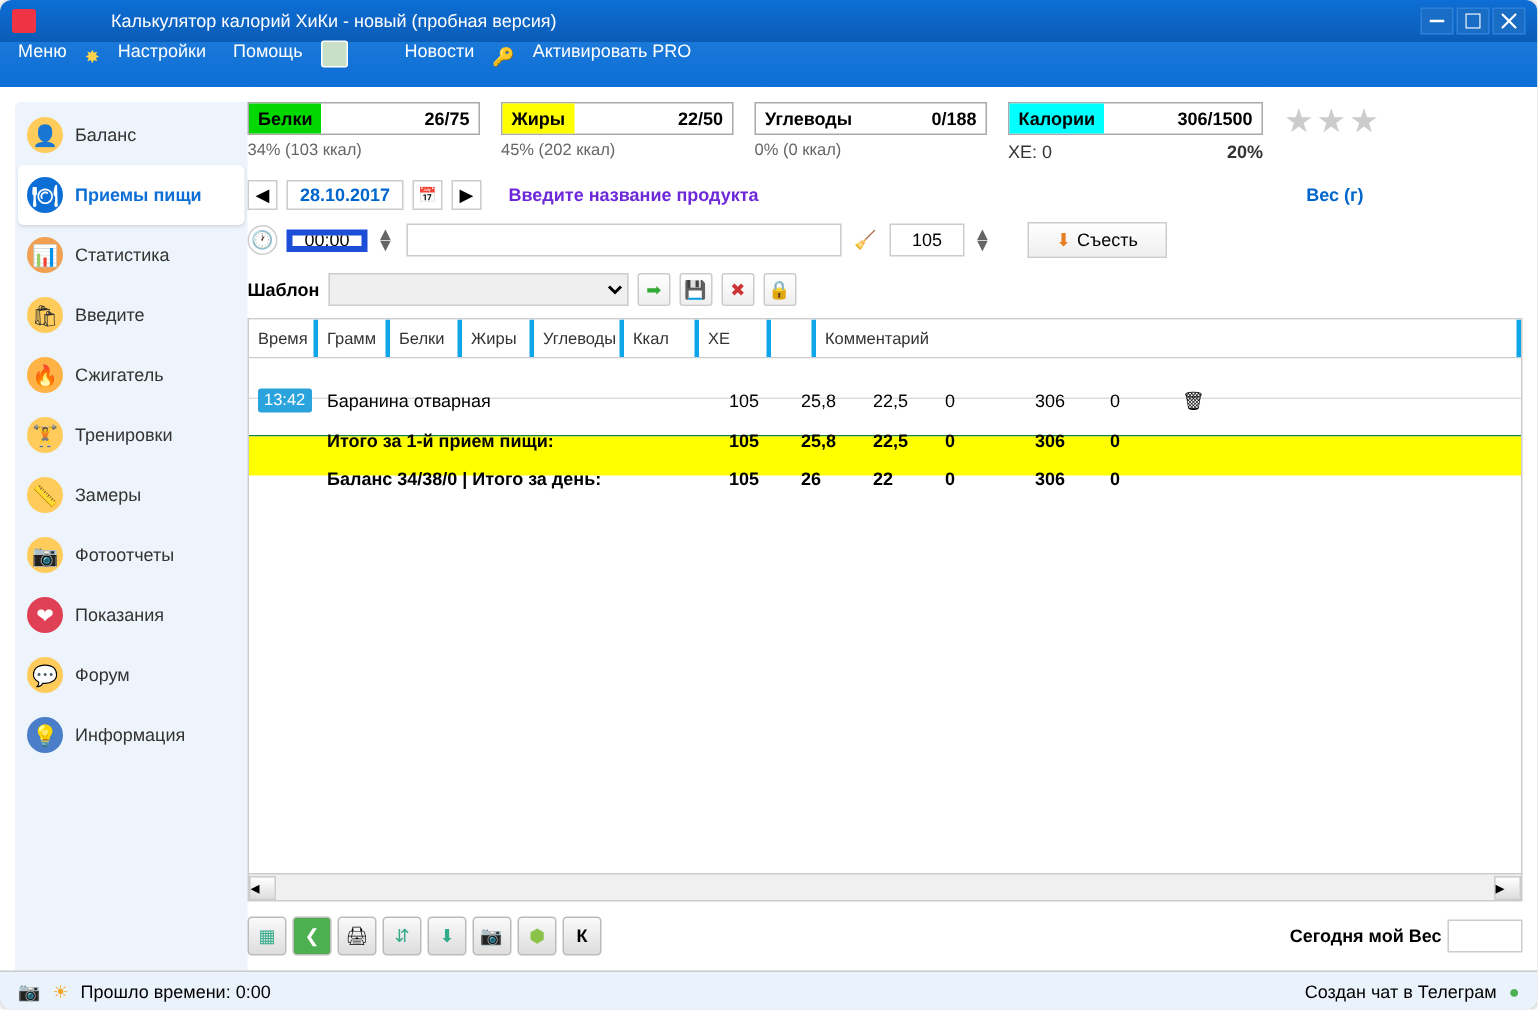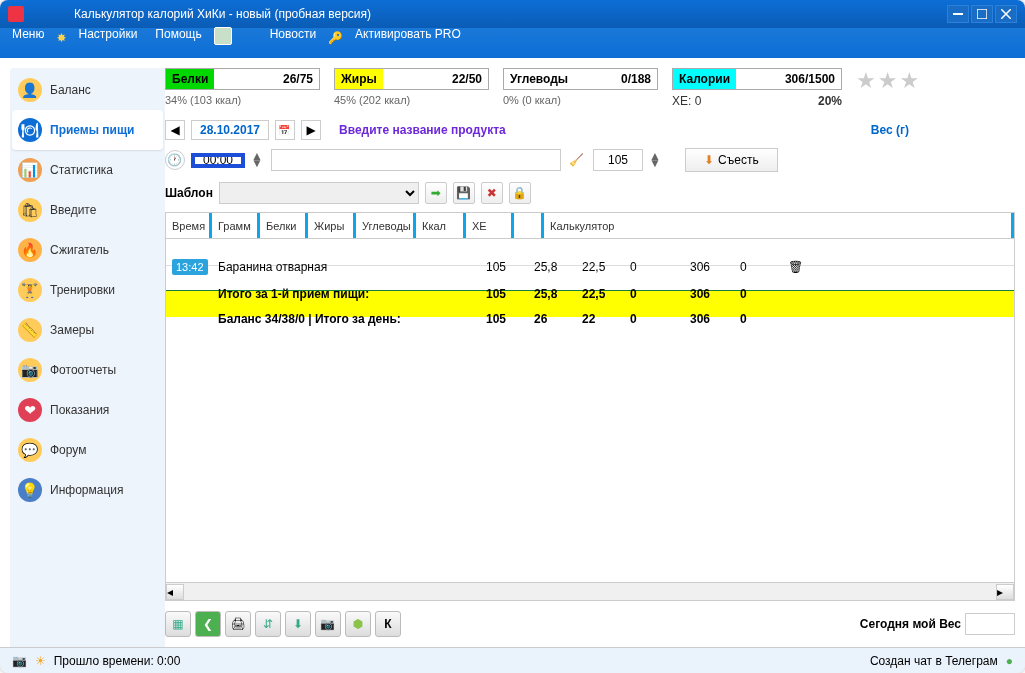--- a/index.html
+++ b/index.html
@@ -241,21 +241,21 @@
         <div class="table-main">
           <div class="thead">
             <div class="th col-time">Время</div>
             <div class="th col-gram">Грамм</div>
             <div class="th col-prot">Белки</div>
             <div class="th col-fat">Жиры</div>
             <div class="th col-carb">Углеводы</div>
             <div class="th col-kcal">Ккал</div>
             <div class="th col-xe">ХЕ</div>
             <div class="th col-del"></div>
-            <div class="th col-com">Калькулятор</div>
+            <div class="th col-com">Комментарий</div>
           </div>
           <div class="tbody">
             <div class="tr">
               <div class="td col-time">
                   <span class="time-badge">13:42</span>
                 </div>
               <div class="td col-name">Баранина отварная</div>
               <div class="td col-gram">105</div>
               <div class="td col-prot">25,8</div>
               <div class="td col-fat">22,5</div>

